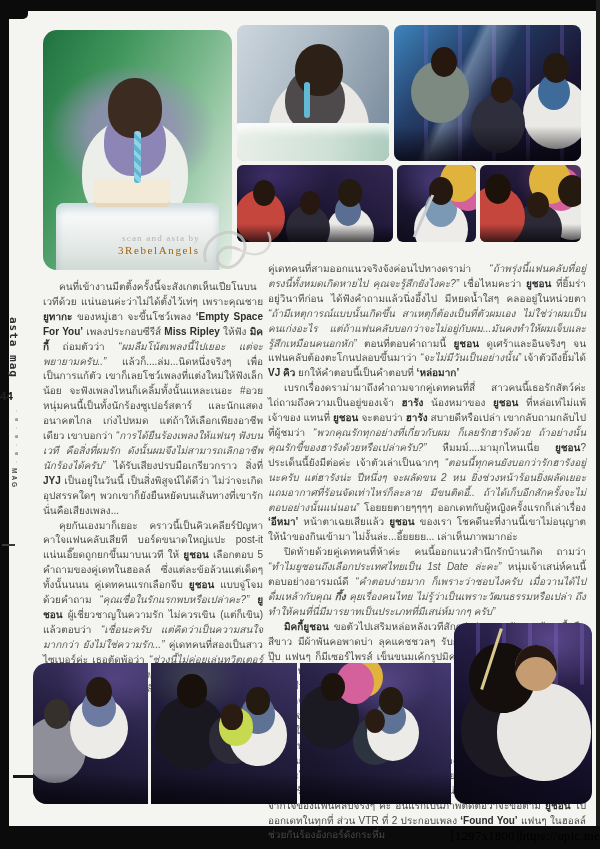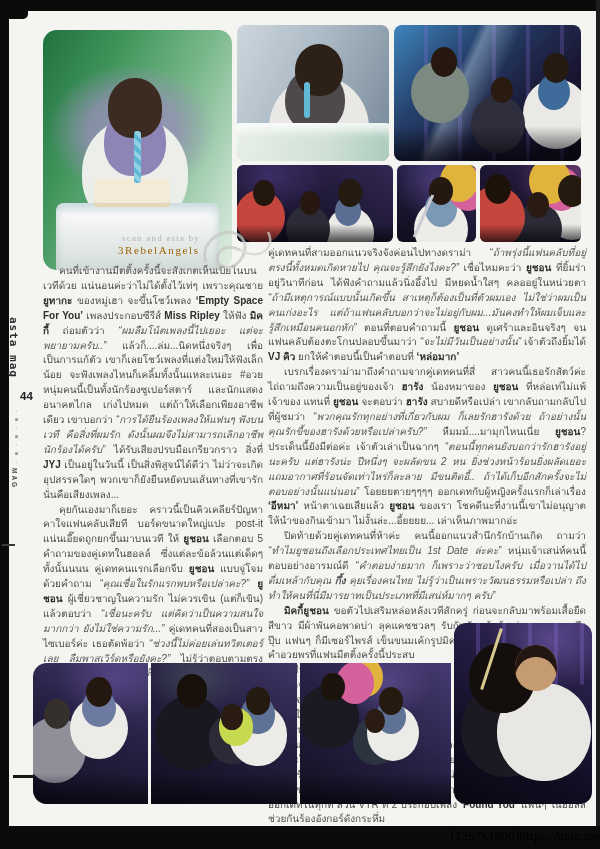--- a/index.html
+++ b/index.html
@@ -13,33 +13,33 @@
   .frame-right{left:596px;top:0;width:4px;height:849px;background:#1c1c1c;}
   .frame-bottom{left:0;top:826px;width:600px;height:23px;}
   .bottom-bar-text{position:absolute;left:16px;top:829px;width:588px;text-align:right;color:#000000;
       font-family:Liberation Serif, serif;font-size:12.5px;letter-spacing:.4px;z-index:6;}
   .dash{position:absolute;background:#3a3a3a;}
   .dash1{left:2px;top:544px;width:13px;height:2px;}
   .dash2{left:13px;top:775px;width:23px;height:3px;background:#161616;}
   
   .spine-logo{position:absolute;left:7px;top:317px;writing-mode:vertical-rl;
       font-family:"DejaVu Sans Mono",monospace;font-weight:700;font-size:11px;letter-spacing:1px;color:#2d2d2d;}
-  .spine-page{position:absolute;left:20px;top:390px;font-size:11.5px;font-weight:700;color:#222;}
+  .spine-page{position:absolute;left:0;top:390px;font-size:11.5px;font-weight:700;color:#222;}
   .spine-marks{position:absolute;left:12px;top:410px;writing-mode:vertical-rl;font-size:6px;
       letter-spacing:2px;color:#4a4a4a;}
   .spine-label{position:absolute;left:11px;top:468px;writing-mode:vertical-rl;font-size:6.5px;
       letter-spacing:2px;color:#4a4a4a;font-weight:700;}
   
   .credit{position:absolute;left:118px;top:233px;color:#b5b3b0;z-index:4;
       font-family:"Liberation Serif",serif;}
   .credit .l1{font-size:9px;letter-spacing:1.2px;margin-left:4px;}
   .credit .l2{font-size:11px;letter-spacing:1.6px;color:#a16207;margin-top:1px;}
   .flourish{position:absolute;left:196px;top:222px;z-index:3;opacity:.75;}
   
-  .col{position:absolute;}
+  .col{position:absolute;margin-top:16px;}
   .col-left{left:43px;top:264px;width:220px;}
   .col-right{left:268px;top:246px;width:318px;}
   .para{margin:0;font-size:10px;line-height:14.9px;color:#4a4a4a;text-align:justify;}
   .para.indent{text-indent:16px;}
   .para .b{font-weight:700;color:#2e2e2e;}
   .para .i{font-style:italic;color:#555;}
   .hug-spacer{float:right;width:152px;height:122px;shape-outside:inset(58px 0 0 0);margin:0 0 0 8px;}
   
   .photo{position:absolute;overflow:hidden;background:#241e33;}
   .photo::before,.photo::after{content:"";position:absolute;}

